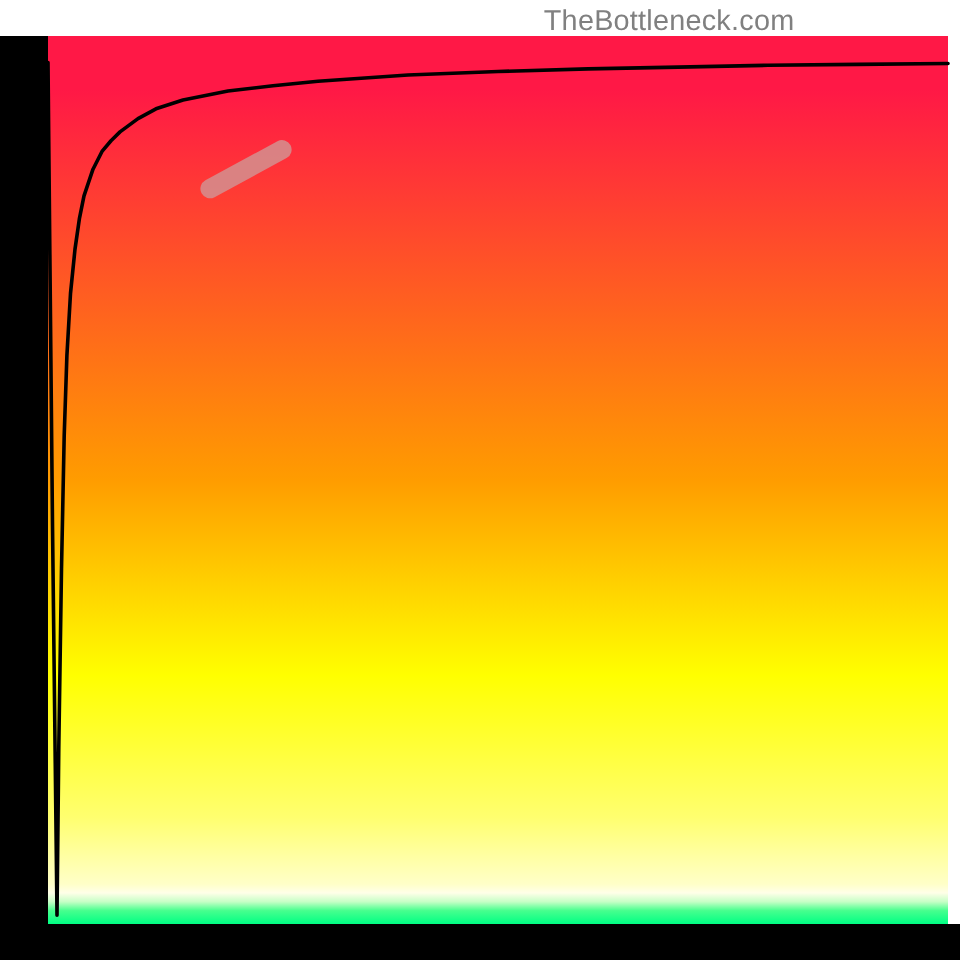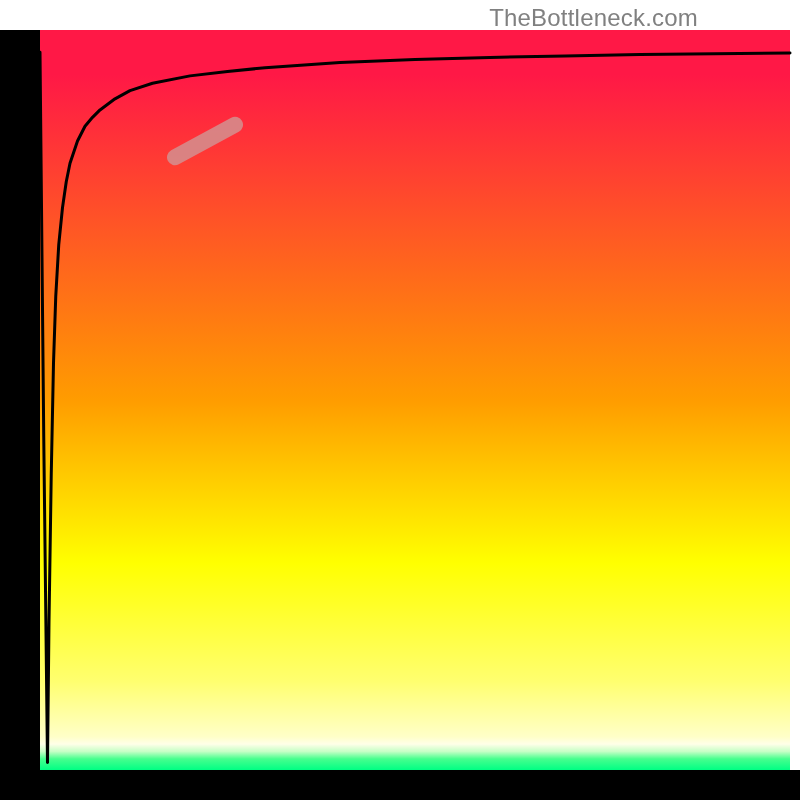--- a/index.html
+++ b/index.html
@@ -8,21 +8,20 @@
     width: 800px;
     height: 800px;
     overflow: hidden;
     background: #ffffff;
     font-family: Arial, Helvetica, sans-serif;
   }
   .stage {
     position: relative;
     width: 674px;
     height: 800px;
-    padding-left: 36px;
   }
   .watermark {
     position: absolute;
     top: 4px;
     right: 12px;
     font-size: 24px;
     color: #808080;
     font-weight: 400;
     letter-spacing: 0.2px;
     z-index: 10;

